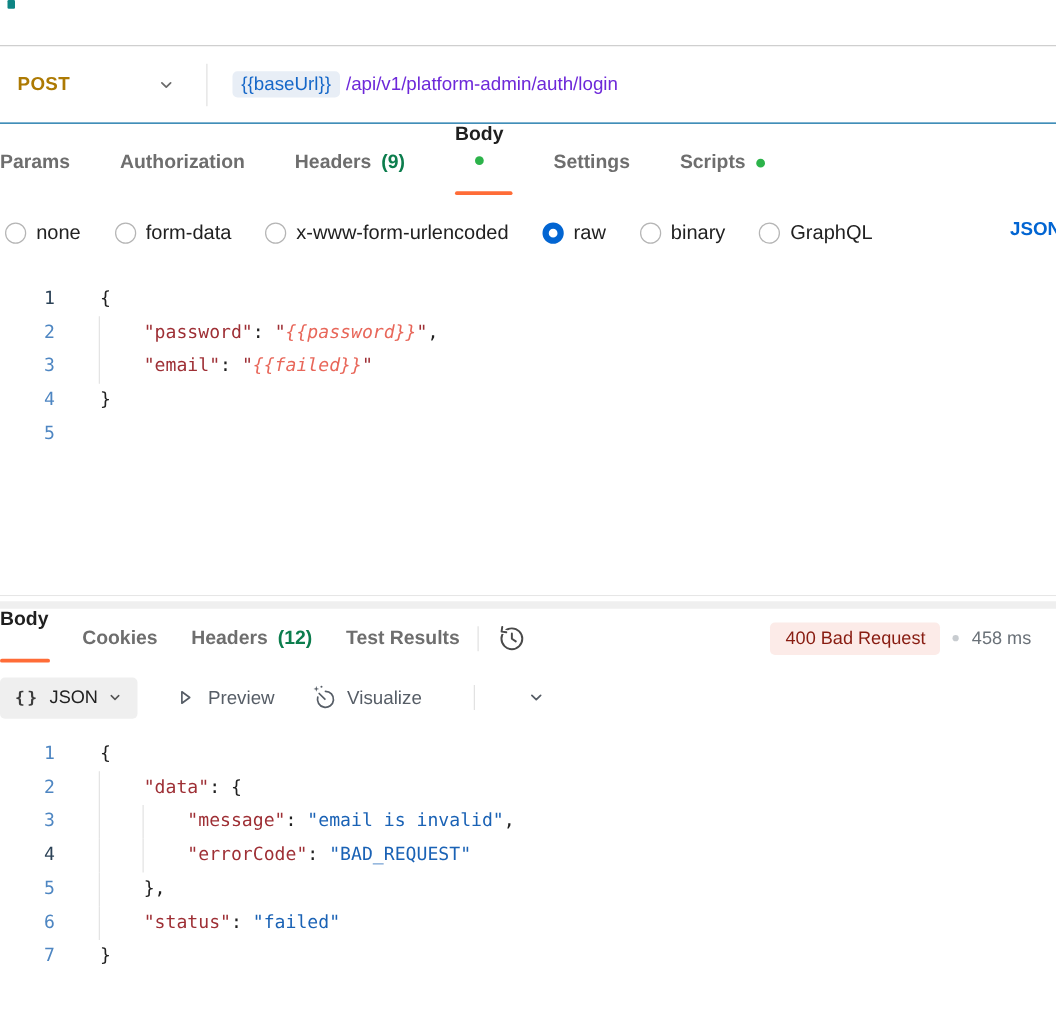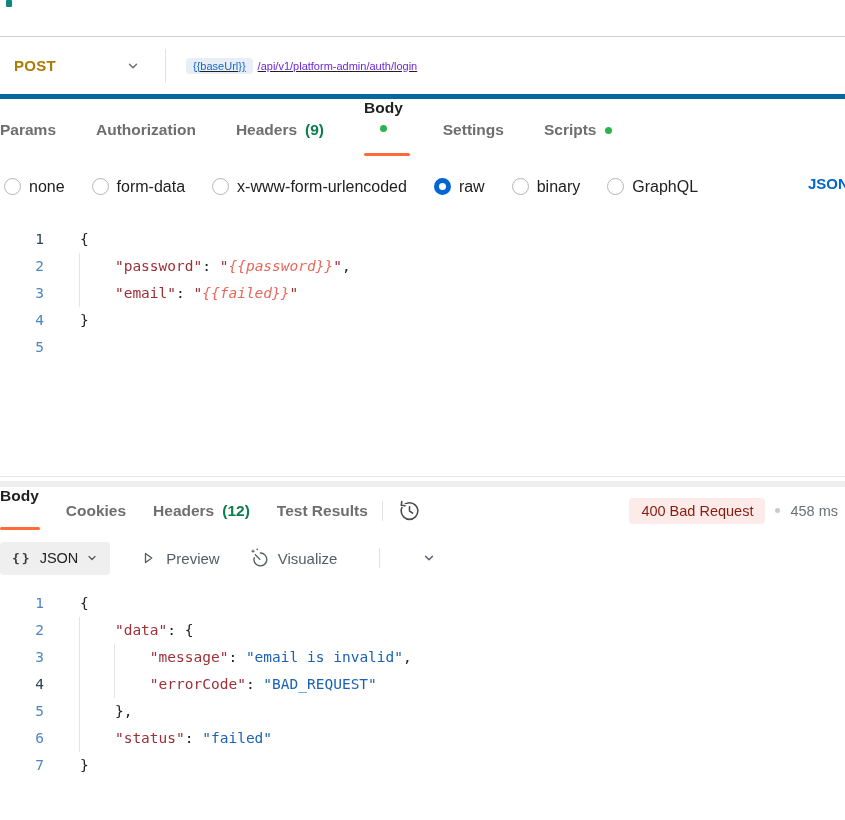--- a/index.html
+++ b/index.html
@@ -17,27 +17,27 @@
   }
   *{box-sizing:border-box;margin:0;padding:0;}
   html,body{width:845px;height:820px;overflow:hidden;background:#fff;
     font-family:"Liberation Sans",sans-serif;color:#212121;}
 
   
   .top-strip{position:relative;height:37px;border-bottom:1px solid #cfcfcf;}
   .corner-mark{position:absolute;left:6px;top:0;width:6px;height:7px;background:#0e8584;border-radius:1px;}
 
   
-  .url-row{height:62px;border-bottom:5px solid #0369a1;display:flex;align-items:center;}
+  .url-row{height:62px;border-bottom:1px solid #0369a1;display:flex;align-items:center;}
   .method{width:165px;height:100%;display:flex;align-items:center;justify-content:space-between;
     padding:0 25px 0 14px;cursor:pointer;}
   .method-label{font-size:15px;font-weight:700;letter-spacing:.3px;color:var(--method-post);}
   .vdiv{width:1px;height:34px;background:#e2e2e2;}
   .vdiv.short{height:20px;margin:0 14px;}
-  .url{display:flex;align-items:center;padding-left:20px;font-size:11px;flex:1;cursor:text;text-decoration:underline;}
+  .url{display:flex;align-items:center;padding-left:20px;font-size:15px;flex:1;cursor:text;}
   .url-var{background:#e8eef6;color:var(--variable-blue);border-radius:4px;padding:2px 7px;}
   .url-path{margin-left:5px;color:#6d28d9;}
 
   
   .tabs-row{height:62px;display:flex;align-items:center;gap:40px;font-size:15.5px;color:#6e6e6e;}
   .tab{position:relative;height:100%;display:flex;align-items:center;gap:8px;cursor:pointer;white-space:nowrap;font-weight:bold;}
   .tab.active{color:#1f1f1f;flex-direction:column;}
   .tab.active::after{content:"";position:absolute;left:0;bottom:5px;height:3px;border-radius:2px;
     background:var(--accent-orange);width:46px;}
   .tab .count{color:var(--count-green);}
@@ -69,21 +69,21 @@
   
   .split-line{height:1px;background:#e6e6e6;}
   .split-gap{height:4px;background:#fff;}
   .split-band{height:6px;background:#efefef;}
 
   
   .resp-header{height:47px;display:flex;align-items:center;}
   .resp-tabs{display:flex;align-items:center;gap:27px;height:100%;font-size:15.5px;color:#6e6e6e;}
   .resp-tabs .tab.active::after{bottom:4px;width:40px;}
   .icon-btn{background:none;border:none;display:flex;align-items:center;cursor:pointer;padding:0;}
-  .resp-meta{margin-left:auto;display:flex;align-items:center;padding-right:7px;}
+  .resp-meta{margin-left:auto;display:flex;align-items:center;padding-right:20px;}
   .status-badge{background:var(--status-error-bg);color:var(--status-error-text);
     font-size:14.5px;font-weight:500;padding:5px 12px;border-radius:4px;cursor:pointer;white-space:nowrap;}
   .meta-dot{width:5px;height:5px;border-radius:50%;background:#c8ccd0;margin:0 10px;}
   .resp-time{font-size:14.5px;color:#6a7178;white-space:nowrap;}
 
   
   .resp-toolbar{height:48px;display:flex;align-items:center;gap:28px;}
   .format-pill{display:flex;align-items:center;gap:8px;height:33px;padding:0 12px;border:none;
     background:#efefef;border-radius:4px;font-family:"Liberation Sans",sans-serif;
     font-size:14.5px;color:#212121;cursor:pointer;}

